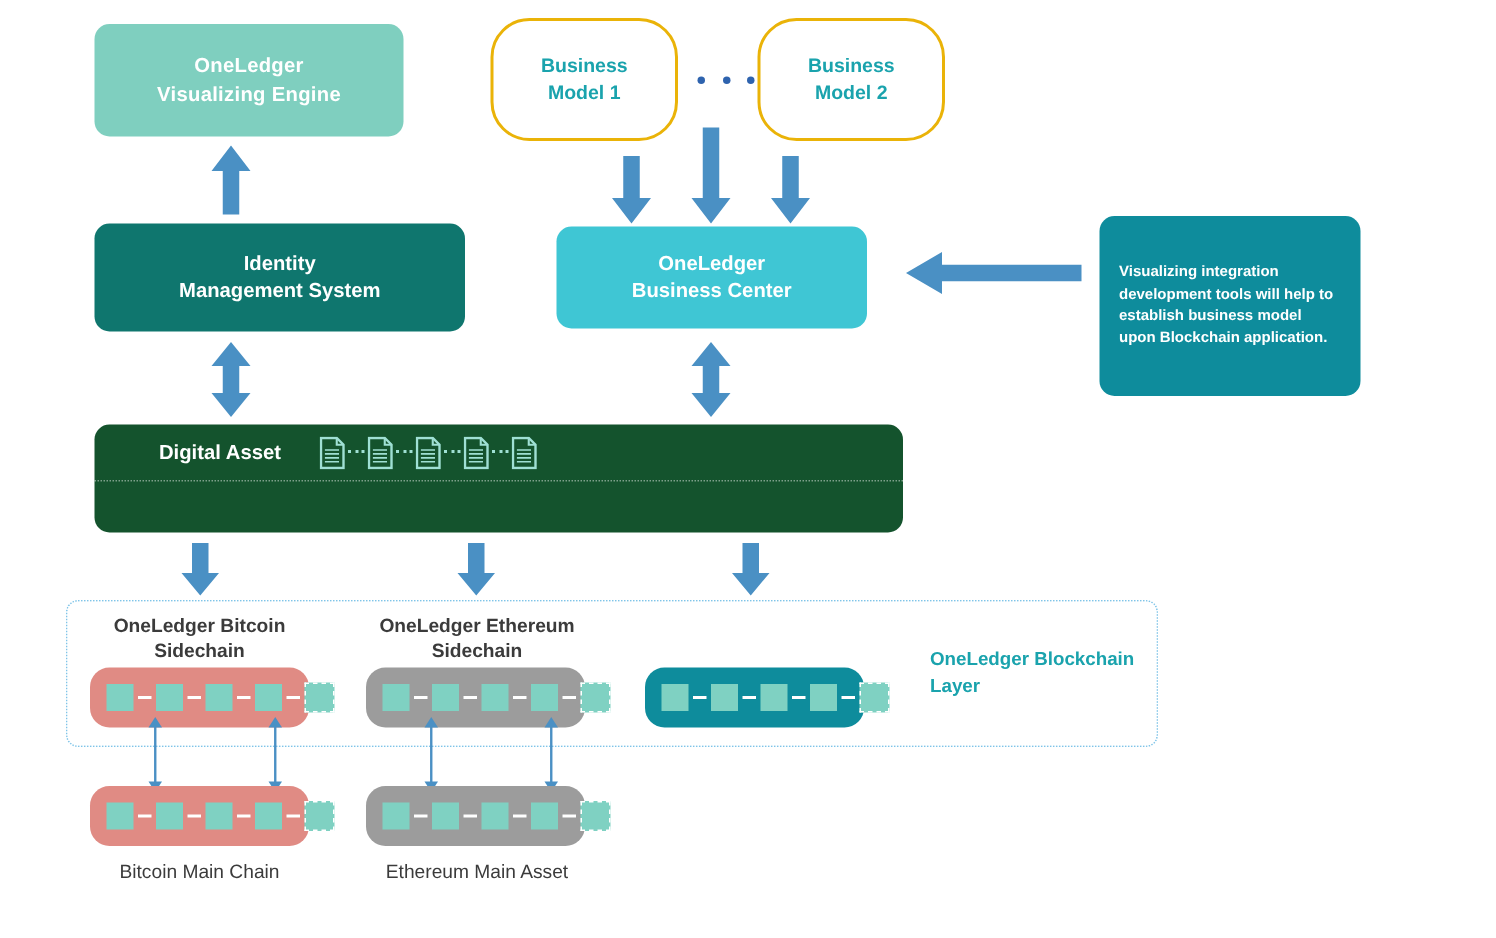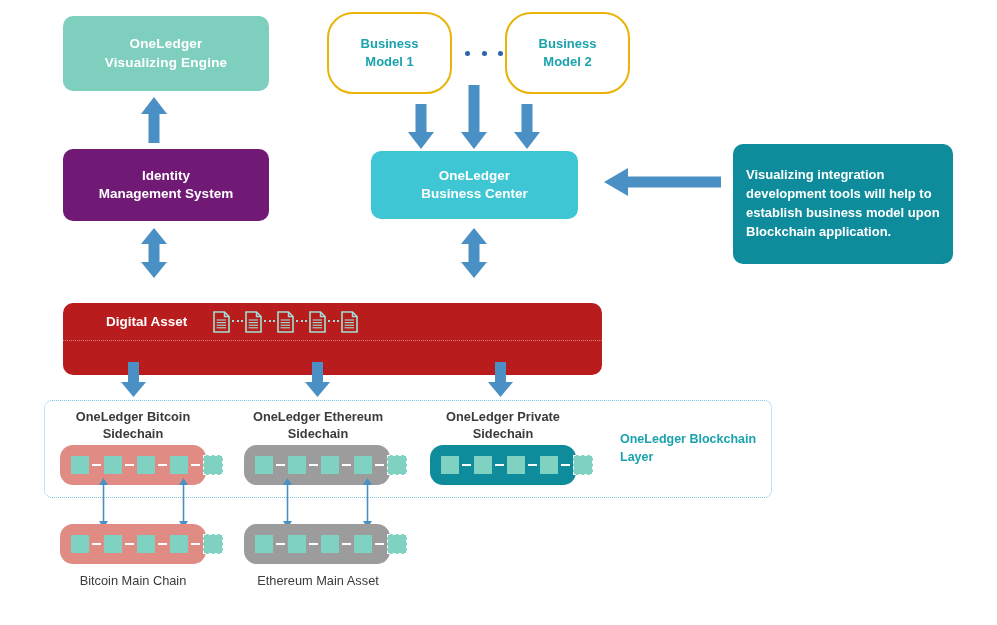--- a/index.html
+++ b/index.html
@@ -20,22 +20,22 @@
   .node span{display:block;}
 
   
   .n-intel{
     left:63px;top:16px;width:206px;height:75px;
     background:#7fcfbf;border-radius:10px;
     color:#ffffff;font-size:13.5px;letter-spacing:.2px;
   }
   
   .n-ident{
-    left:63px;top:149px;width:206px;height:72px;
-    background:#701a75;border-radius:10px;
+    left:63px;top:149px;width:247px;height:72px;
+    background:#0f766e;border-radius:10px;
     color:#ffffff;font-size:13.5px;
   }
   
   .n-bcenter{
     left:371px;top:151px;width:207px;height:68px;
     background:#3fc6d4;border-radius:10px;
     color:#ffffff;font-size:13.5px;
   }
   
   .n-bmodel{
@@ -47,31 +47,31 @@
   .n-bm2{left:505px;top:12px;}
 
   .ellipsis{
     position:absolute;left:465px;top:44px;width:38px;height:18px;
     display:flex;align-items:center;justify-content:space-between;
   }
   .ellipsis i{display:block;width:5px;height:5px;border-radius:50%;background:#2e63ae;}
 
   
   .n-note{
-    left:733px;top:144px;width:220px;height:120px;
+    left:733px;top:144px;width:174px;height:120px;
     background:#0e8c9c;border-radius:10px;
-    color:#ffffff;font-size:13px;font-weight:bold;
+    color:#ffffff;font-size:10px;font-weight:bold;
     align-items:center;justify-content:flex-start;
     text-align:left;padding:8px 13px;line-height:1.45;
   }
 
   
   .consensus{
     position:absolute;left:63px;top:283px;width:539px;height:72px;
-    background:#b91c1c;border-radius:10px;box-sizing:border-box;margin-top:20px;
+    background:#14532d;border-radius:10px;box-sizing:border-box;
   }
   .consensus .row-top{
     height:37px;display:flex;align-items:center;padding-left:43px;
     border-bottom:1px dotted rgba(255,255,255,.45);
   }
   .digital-asset-label{
     color:#ffffff;font-size:13.5px;font-weight:bold;white-space:nowrap;
   }
   .docs{display:flex;align-items:center;margin-left:26px;}
   .doc-sep{width:11px;height:2px;border-top:2px dotted #9fe0d4;margin:0 2px;}
@@ -330,24 +330,20 @@
       <div class="lnk"></div>
     <div class="blk"></div>
       <div class="lnk"></div>
     <div class="blk"></div>
       <div class="lnk"></div>
     <div class="blk"></div>
       <div class="lnk"></div>
     <div class="blk dashed"></div>
   </div>
 
-  <div class="chain-title" style="left:428px;top:409px;width:150px;">
-    <span>OneLedger</span>
-    <span>Private Sidechain</span>
-  </div>
   <div class="chain c-teal" style="left:430px;top:445px;width:146px;height:40px;">
     <div class="blk"></div>
       <div class="lnk"></div>
     <div class="blk"></div>
       <div class="lnk"></div>
     <div class="blk"></div>
       <div class="lnk"></div>
     <div class="blk"></div>
       <div class="lnk"></div>
     <div class="blk dashed"></div>

